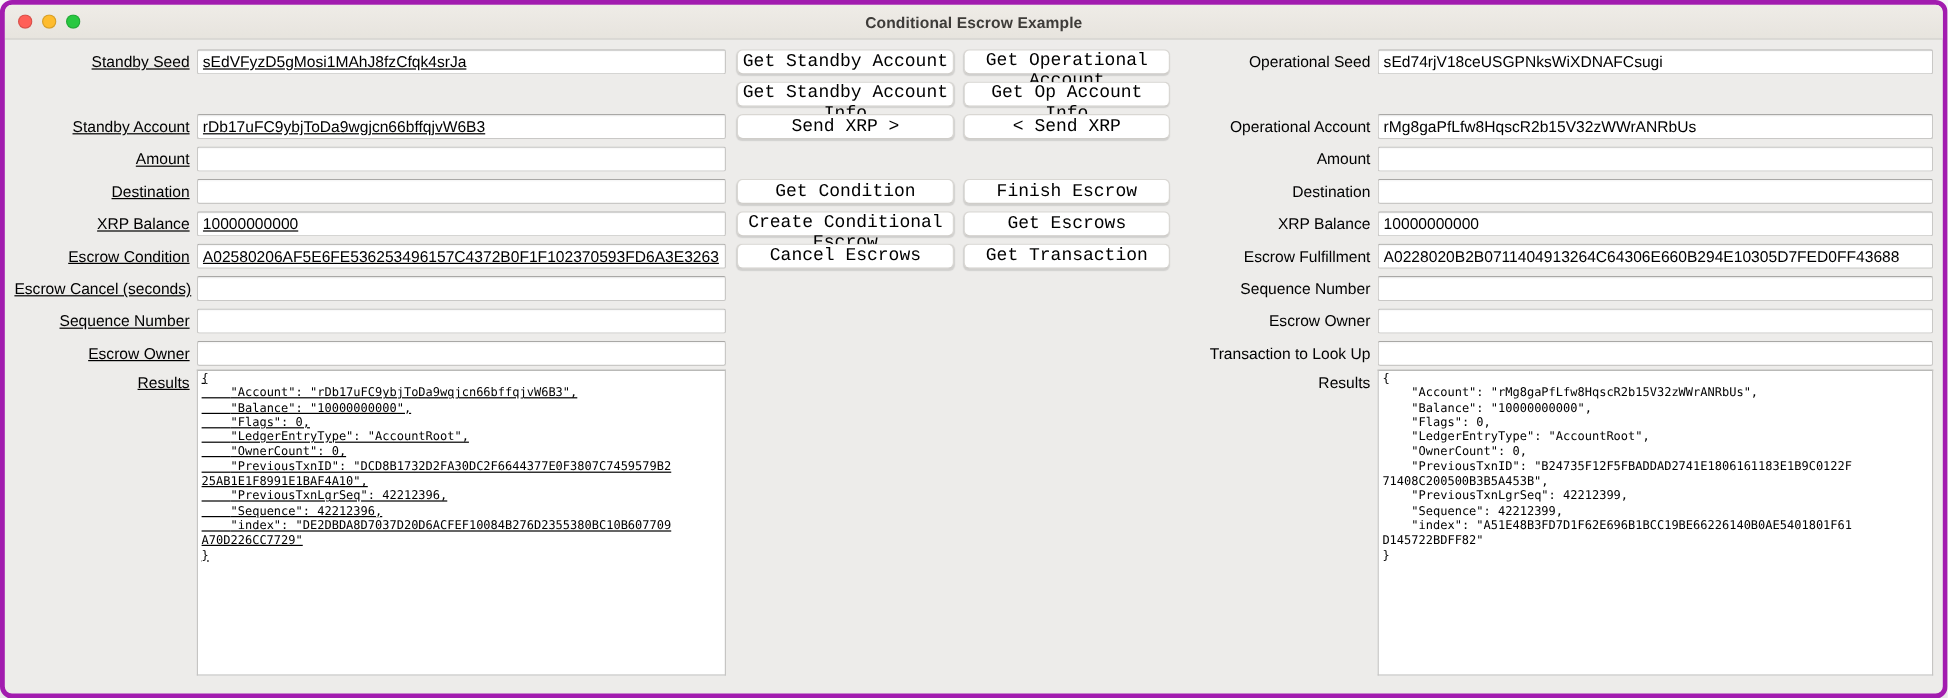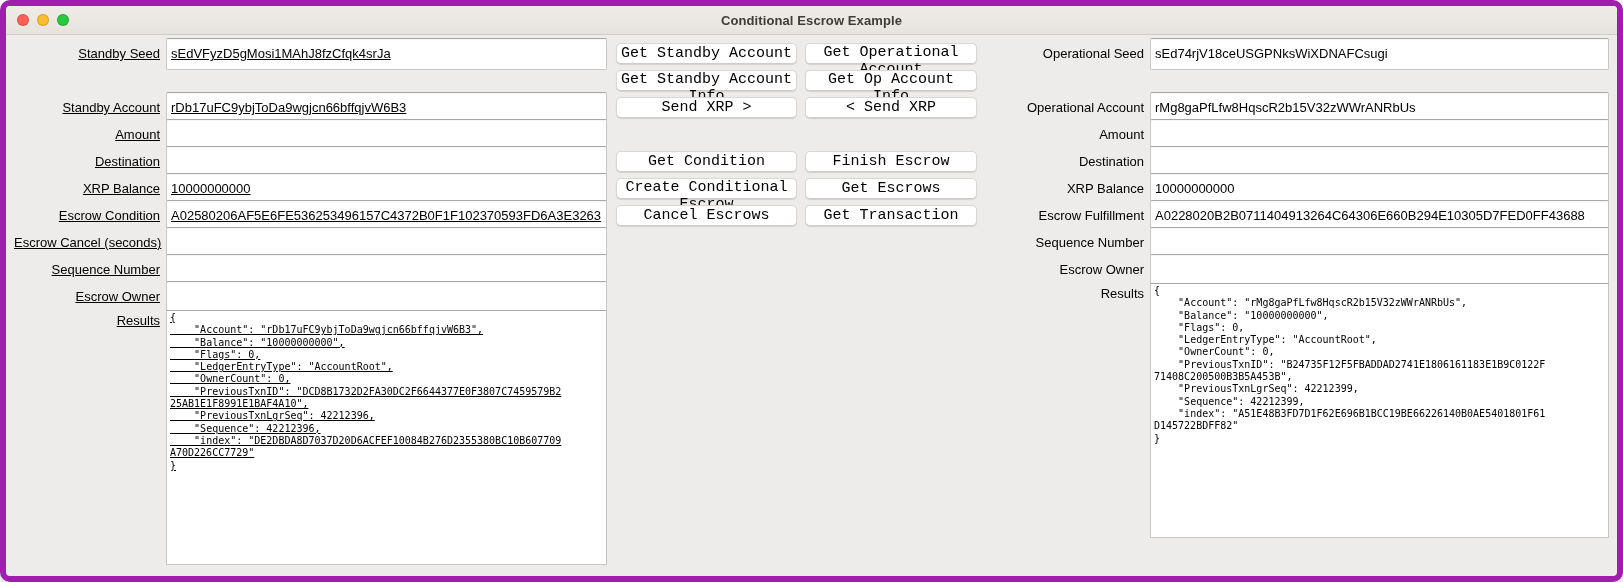--- a/index.html
+++ b/index.html
@@ -1,18 +1,18 @@
 <!DOCTYPE html>
 <html><head>
 <meta charset="utf-8">
 <style>
   html,body { margin:0; padding:0; background:#ffffff; font-family:"Liberation Sans", sans-serif; }
   .window {
     position:relative; width:1623px; height:582px; box-sizing:border-box;
-    border:6px solid #a21caf; border-radius:10px; overflow:hidden;
+    border:4px solid #a21caf; border-radius:10px; overflow:hidden;
     background:#edecea; box-shadow:0 10px 30px rgba(0,0,0,.2);
   }
   .titlebar {
     position:relative; height:28px;
     background:linear-gradient(#efece7,#e7e4de);
     border-bottom:1px solid #d0cdc8;
     display:flex; align-items:center; justify-content:center;
   }
   .title { font-size:13px; font-weight:700; color:#3e3c39; letter-spacing:.1px; }
   .traffic { position:absolute; left:11px; top:0; height:100%; display:flex; align-items:center; gap:8px; }
@@ -27,21 +27,21 @@
 
   .row { height:27px; display:flex; align-items:center; }
   .spacer { height:27px; }
   .lbl {
     flex:none; box-sizing:border-box; text-align:right; padding-right:6px;
     font-size:13px; color:#000; white-space:nowrap;
   }
   .form-left  .lbl { width:152px; }
   .form-right .lbl { width:147px;margin-left:22px; }
   .fld {
-    flex:1; min-width:0; height:32px; box-sizing:border-box;
+    flex:1; min-width:0; height:21px; box-sizing:border-box;
     background:#fff; border:1px solid #c9c8c6; border-top-color:#a9a8a6;
     border-radius:2px; padding:0 4px; font-family:"Liberation Sans", sans-serif;
     font-size:13px; color:#000; box-shadow:inset 0 1px 1px rgba(0,0,0,.04);
     outline:none;
   }
   .btnrow { height:27px; display:flex; align-items:center; gap:8px; }
   .btn {
     height:21px; box-sizing:border-box; background:#ffffff;
     border:1px solid #d9d7d3; border-bottom-color:#cfcdc9; border-radius:5px;
     font-family:Liberation Mono, monospace; font-size:15px; color:#000;
@@ -185,20 +185,24 @@
         <input class="fld" value="A0228020B2B0711404913264C64306E660B294E10305D7FED0FF43688" style="">
       </div>
       <div class="row">
         <span class="lbl">Sequence Number</span>
         <input class="fld" value="" style="">
       </div>
       <div class="row">
         <span class="lbl">Escrow Owner</span>
         <input class="fld" value="" style="">
       </div>
+      <div class="row">
+        <span class="lbl">Transaction to Look Up</span>
+        <input class="fld" value="" style="">
+      </div>
       <div class="row results-row">
         <span class="lbl">Results</span>
         <div class="results-box">{
     "Account": "rMg8gaPfLfw8HqscR2b15V32zWWrANRbUs",
     "Balance": "10000000000",
     "Flags": 0,
     "LedgerEntryType": "AccountRoot",
     "OwnerCount": 0,
     "PreviousTxnID": "B24735F12F5FBADDAD2741E1806161183E1B9C0122F
 71408C200500B3B5A453B",

